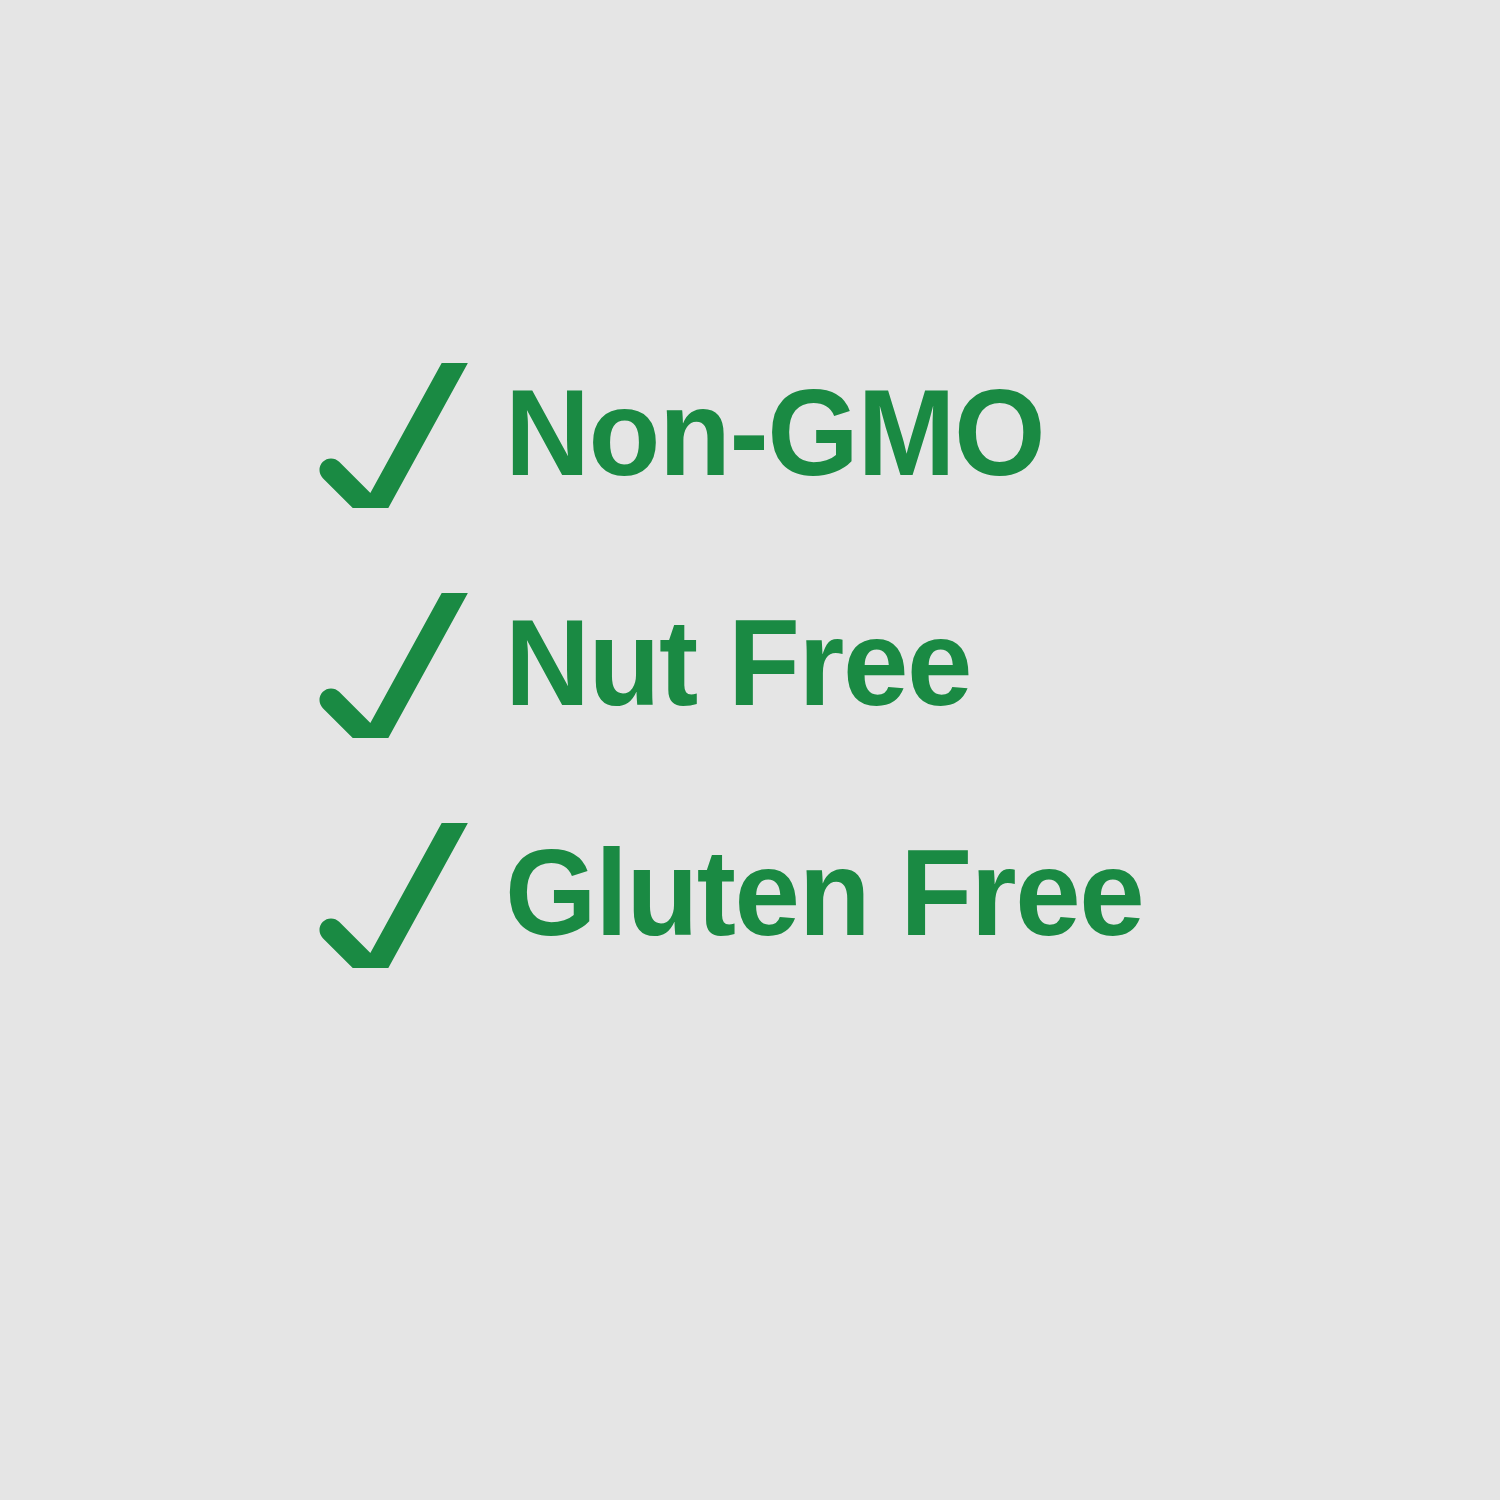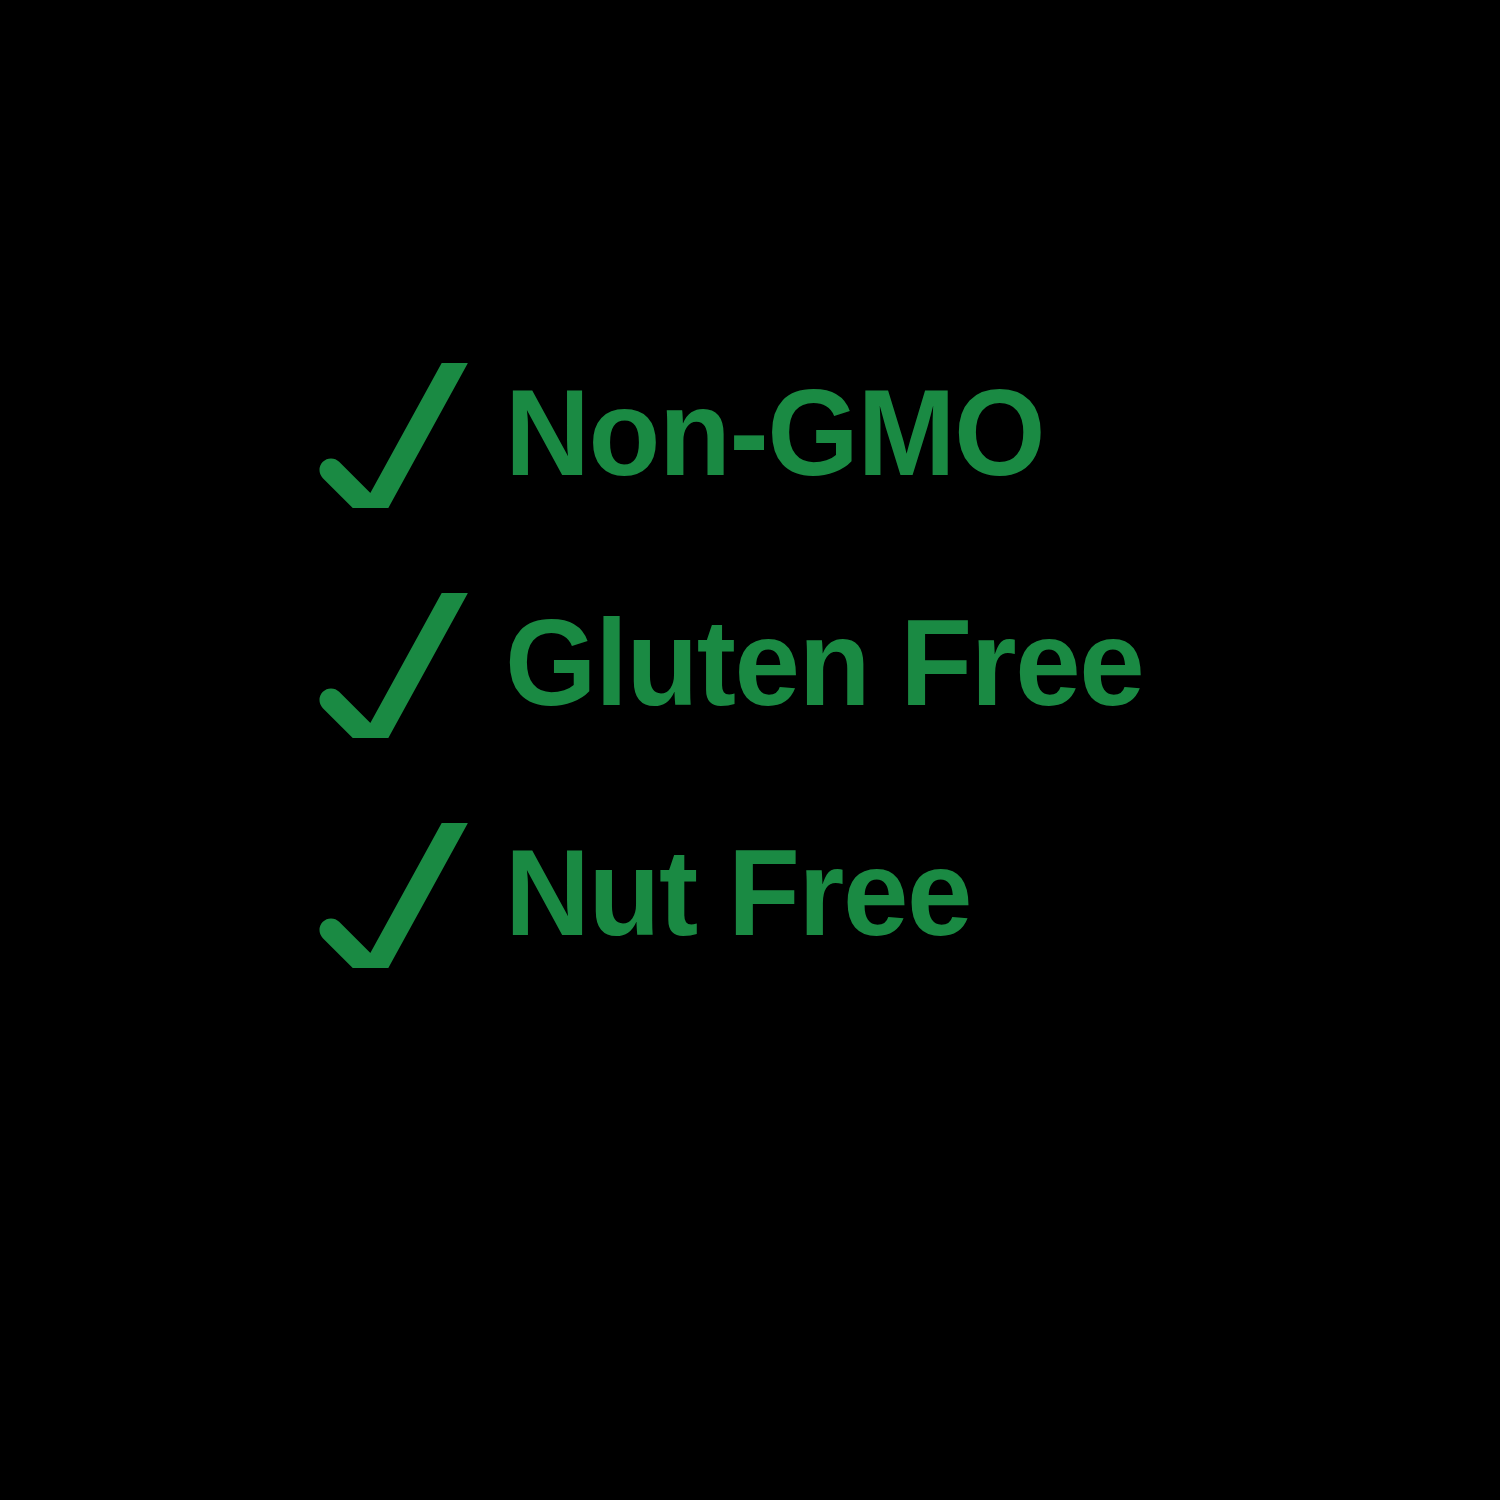--- a/index.html
+++ b/index.html
@@ -65,46 +65,46 @@
     
     transform: scaleX(0.965);
     transform-origin: left center;
     position: relative;
     top: -2px;
   }
 </style>
 </head>
 <body style="background: rgb(253, 248, 231);">
 
-<div id="page" style="background: #000000;">
+<div id="page" style="background: #e5e5e5;">
 
   <div id="claims-list">
 
     <div class="claim-row">
       <span class="check-cell">
         <svg class="check-icon" viewBox="0 0 152 145" aria-hidden="true">
           <path d="M13 107 L55 149 L139 -4" fill="none" stroke="#1A8A43" stroke-width="23" stroke-linecap="round" stroke-linejoin="round" transform="translate(0,0)"></path>
         </svg>
       </span>
       <span class="claim-label" style="color: rgb(26, 138, 67);">Non-GMO</span>
     </div>
 
 
     <div class="claim-row">
       <span class="check-cell">
         <svg class="check-icon" viewBox="0 0 152 145" aria-hidden="true">
           <path d="M13 107 L55 149 L139 -4" fill="none" stroke="#1A8A43" stroke-width="23" stroke-linecap="round" stroke-linejoin="round"></path>
         </svg>
       </span>
-      <span class="claim-label" style="color: rgb(26, 138, 67);">Gluten Free</span>
+      <span class="claim-label" style="color: rgb(26, 138, 67);">Nut Free</span>
     </div>
 
     <div class="claim-row">
       <span class="check-cell">
         <svg class="check-icon" viewBox="0 0 152 145" aria-hidden="true">
           <path d="M13 107 L55 149 L139 -4" fill="none" stroke="#1A8A43" stroke-width="23" stroke-linecap="round" stroke-linejoin="round"></path>
         </svg>
       </span>
-      <span class="claim-label" style="color: rgb(26, 138, 67);">Nut Free</span>
+      <span class="claim-label" style="color: rgb(26, 138, 67);">Gluten Free</span>
     </div>
 
   </div>
 </div>
 
 </body></html>

